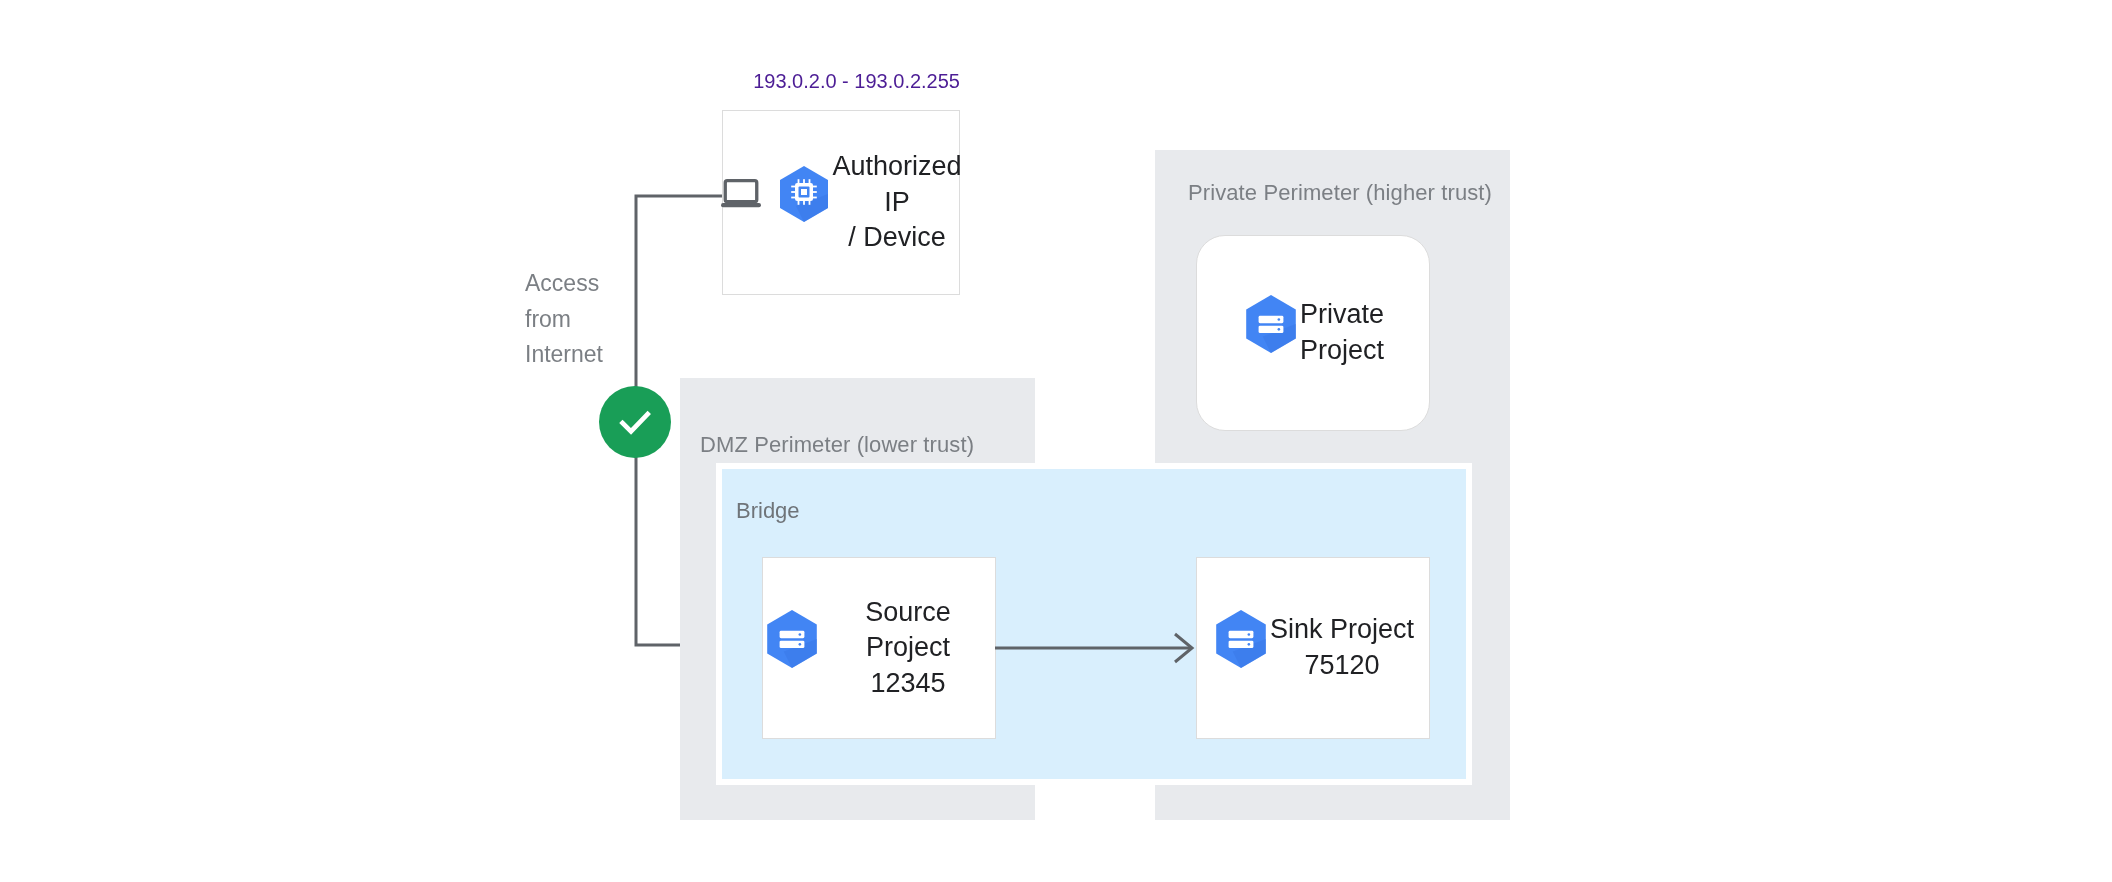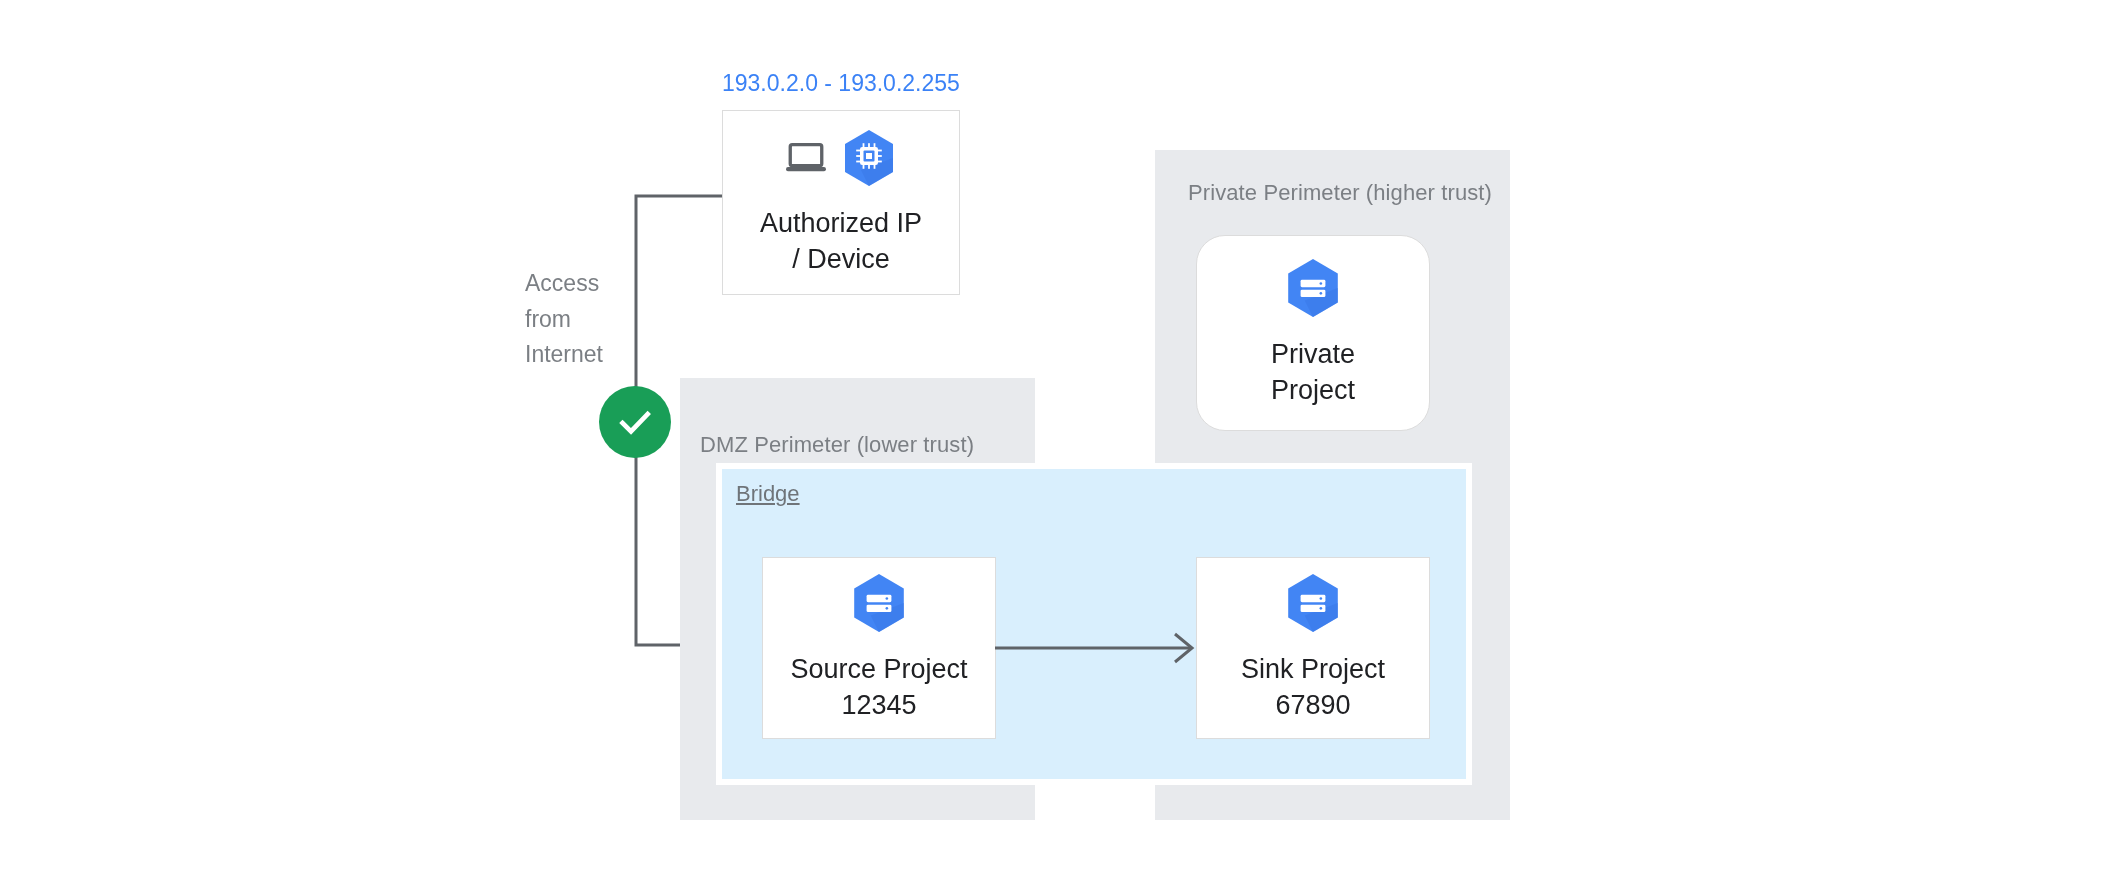--- a/index.html
+++ b/index.html
@@ -49,21 +49,21 @@
     white-space: nowrap;
   }
 
   
   .card {
     position: absolute;
     background: #ffffff;
     border: 1px solid #dcdcdc;
     box-sizing: border-box;
     display: flex;
-    flex-direction: column;
+    flex-direction: row;
     align-items: center;
     justify-content: center;
   }
   .card-icons {
     display: flex;
     align-items: center;
     justify-content: center;
     gap: 14px;
     margin-bottom: 18px;
   }
@@ -71,24 +71,24 @@
     font-size: 27px;
     color: #202124;
     line-height: 1.32;
     text-align: center;
     white-space: pre-line;
   }
 
   
   .ip-range {
     position: absolute;
-    color: #3b82f6;
-    font-size: 23px;
+    color: #4c1d95;
+    font-size: 20px;
     white-space: nowrap;
-    text-align: left;
+    text-align: right;
   }
 
   
   .access-label {
     position: absolute;
     color: #7b7f84;
     font-size: 23px;
     line-height: 1.55;
     white-space: pre-line;
   }
@@ -202,21 +202,21 @@
       </span>
     </div>
     <div class="card-title">Private
 Project</div>
   </div>
 
   <div class="perimeter" style="left:680px; top:378px; width:355px; height:442px;"></div>
   <div class="perimeter-label" style="left:700px; top:432px;">DMZ Perimeter (lower trust)</div>
 
   <div class="bridge" style="left:716px; top:463px; width:756px; height:322px;"></div>
-  <div class="bridge-label" style="left:736px; top:481px;text-decoration:underline;">Bridge</div>
+  <div class="bridge-label" style="left:736px; top:498px;">Bridge</div>
 
   <div class="card" style="left:762px; top:557px; width:234px; height:182px;">
     <div class="card-icons">
       <span style="display:inline-flex;">
         <svg width="58" height="62" viewBox="0 0 56 60" xmlns="http://www.w3.org/2000/svg">
           <polygon points="28,2 52,16 52,44 28,58 4,44 4,16" fill="#4285F4"></polygon>
           <polygon points="52,30 52,44 28,58 20,42" fill="#3B78E7" opacity="0.55"></polygon>
           <g fill="#ffffff">
             <rect x="16" y="22" width="24" height="7.2" rx="1.4"></rect>
             <rect x="16" y="31.6" width="24" height="7.2" rx="1.4"></rect>
@@ -243,21 +243,21 @@
             <rect x="16" y="31.6" width="24" height="7.2" rx="1.4"></rect>
           </g>
           <g fill="#4285F4">
             <circle cx="35.6" cy="25.6" r="1.25"></circle>
             <circle cx="35.6" cy="35.2" r="1.25"></circle>
           </g>
         </svg>
       </span>
     </div>
     <div class="card-title">Sink Project
-67890</div>
+75120</div>
   </div>
 
   <svg class="connectors" viewBox="0 0 2112 882" width="2112" height="882" xmlns="http://www.w3.org/2000/svg">
     <line x1="995" y1="648" x2="1190" y2="648" stroke="#5F6368" stroke-width="3"></line>
     <polyline points="1175,634 1192,648 1175,662" fill="none" stroke="#5F6368" stroke-width="3"></polyline>
   </svg>
 
 </div>
 
 </body></html>

